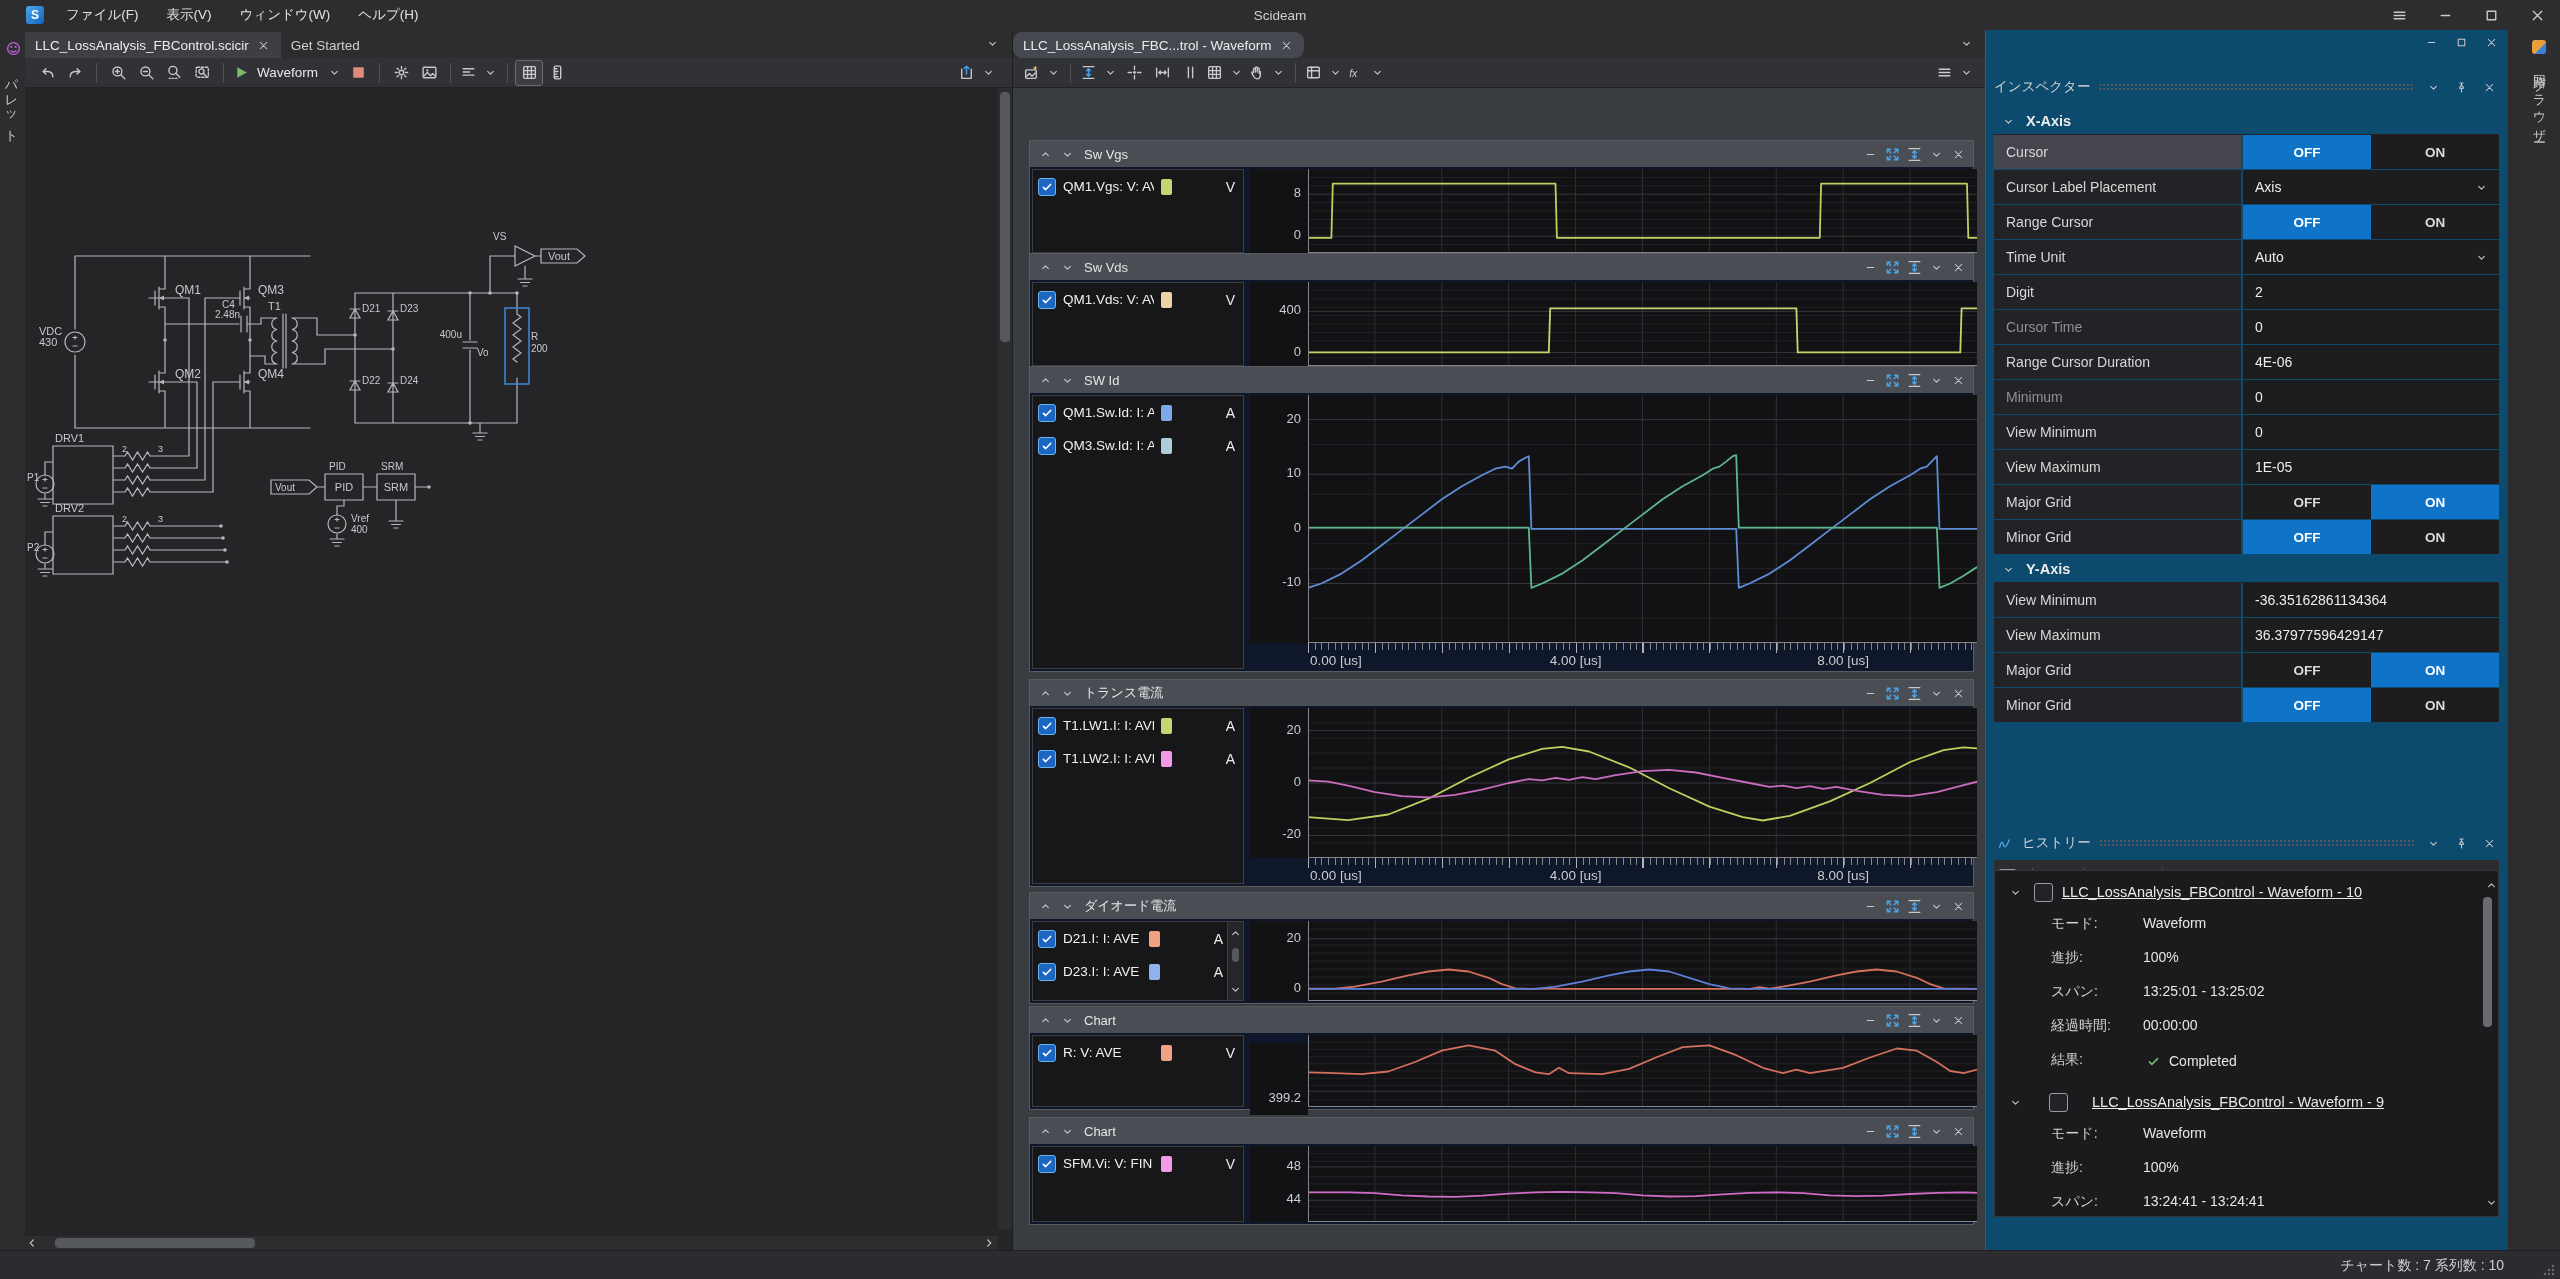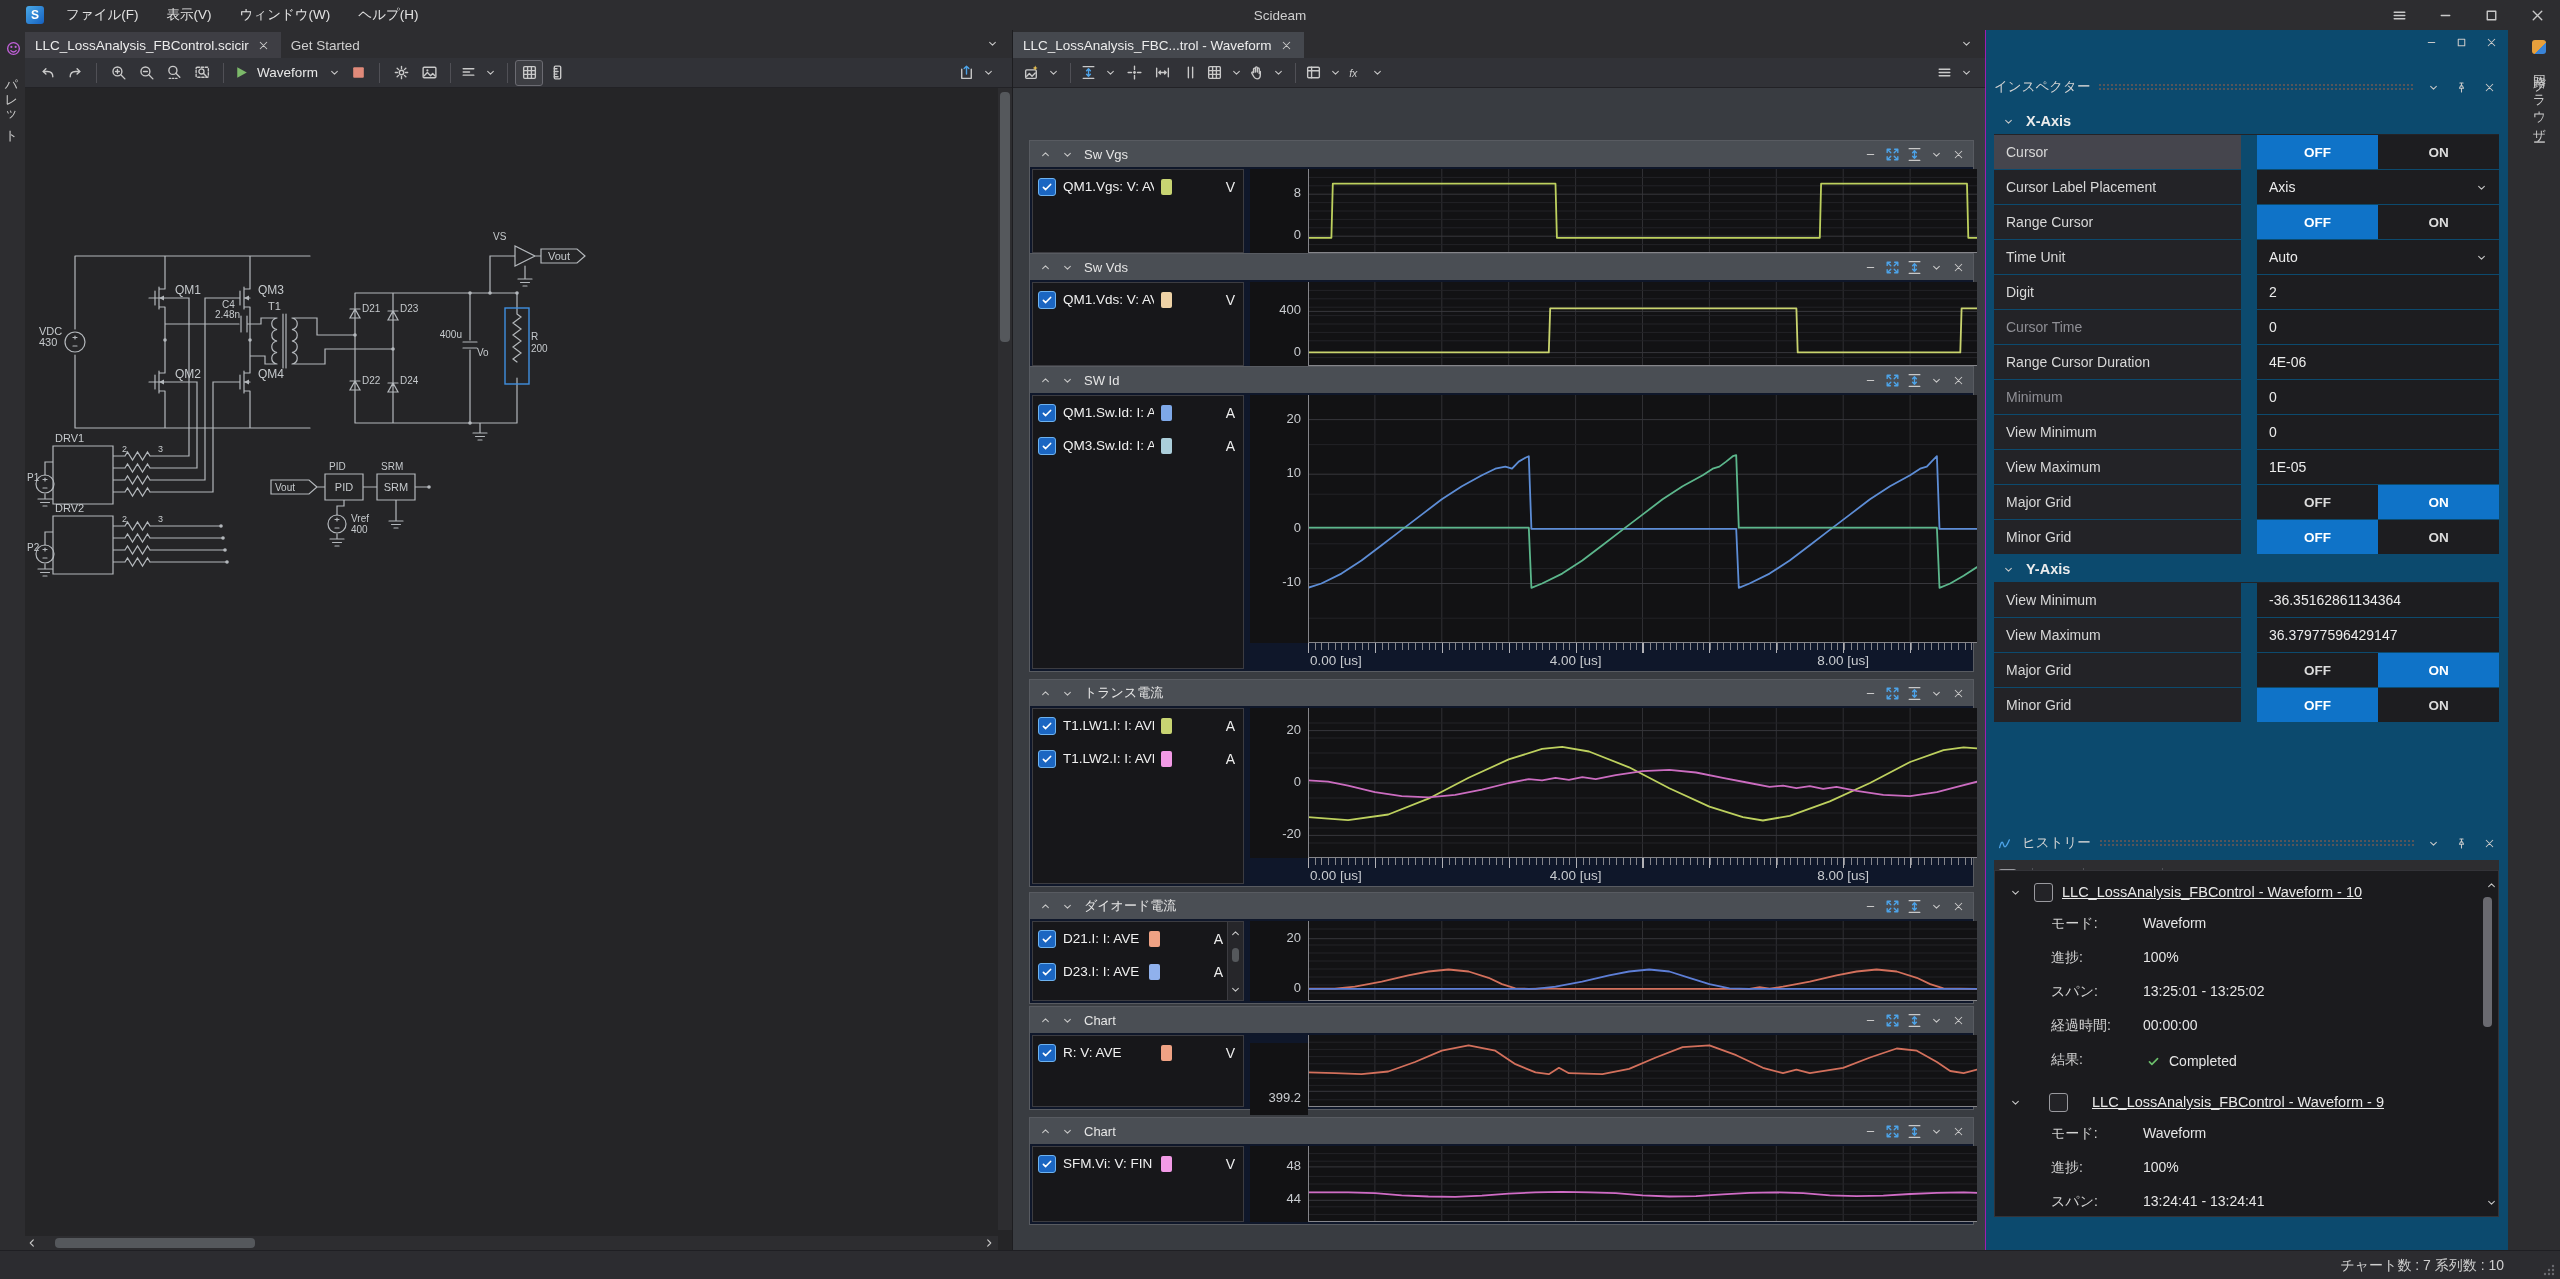--- a/index.html
+++ b/index.html
@@ -24,21 +24,21 @@
   #rbicon{left:24px;top:10px;width:14px;height:14px;border-radius:3px;background:linear-gradient(135deg,#e8a03c 60%,#3a84d8 60%);}
   #rbtext{left:22px;top:34px;writing-mode:vertical-rl;font-size:13px;color:#c9c9c9;letter-spacing:2px;}
   
   #leftpanel{left:25px;top:30px;width:987px;height:1220px;background:#2d2d30;}
   #midpanel{left:1012px;top:30px;width:973px;height:1220px;background:#393c41;border-left:1px solid #1d1d20;}
   #rightpanel{left:1985px;top:30px;width:523px;height:1220px;background:#0c4a6e;border-left:1px solid #a21caf;}
   
   .tabbar{left:0;top:0;width:100%;height:28px;background:#2d2d30;display:flex;align-items:flex-end;}
   .tab{height:26px;display:flex;align-items:center;padding:0 10px;font-size:13.5px;color:#cfcfcf;gap:8px;}
   .tab.active{background:#3e3e44;color:#ececec;}
-  #midpanel .tab.active{background:#45484e;}
+  #midpanel .tab.active{background:#45484e;border-radius:9px;}
   .tab .ic{width:14px;height:14px;}
   .tabchev{margin-left:auto;margin-right:10px;margin-bottom:5px;}
   
   .toolbar{left:0;top:28px;width:100%;height:30px;background:#313237;border-bottom:1px solid #222226;
     display:flex;align-items:center;padding-left:8px;box-sizing:border-box;}
   .tbtn{min-width:28px;height:26px;display:flex;align-items:center;justify-content:center;border-radius:3px;gap:2px;}
   .tbtn.pressed{background:#3d3e43;border:1px solid #6b6b72;box-sizing:border-box;}
   .tsep{width:1px;height:20px;background:#505056;margin:0 7px;}
   .runlabel{font-size:13.5px;color:#e8e8e8;margin:0 4px;}
   .spacer{flex:1;}
@@ -76,21 +76,21 @@
   .axlab{position:absolute;top:10px;}
   .lscroll{position:absolute;right:0;top:0;bottom:0;width:15px;background:#26262a;border-left:1px solid #3c3c41;}
   
   .paneltitle{position:absolute;left:8px;right:10px;height:30px;display:flex;align-items:center;gap:8px;}
   .paneltitle .name{font-size:13.5px;color:#d4d4d4;white-space:nowrap;}
   .dotted{flex:1;height:8px;background-image:radial-gradient(#55555a 1px,transparent 1.1px);background-size:4px 4px;}
   .sechdr{height:26px;display:flex;align-items:center;gap:8px;font-size:14.5px;font-weight:bold;color:#ececec;
     border-bottom:1px solid #232327;padding-left:4px;margin-top:2px;}
   .irow{display:flex;height:34px;margin-bottom:1px;}
   .ilabel{width:247px;background:#232327;display:flex;align-items:center;padding-left:12px;font-size:14px;color:#d8d8d8;
-    box-sizing:border-box;flex:none;margin-right:16px;}
+    box-sizing:border-box;flex:none;margin-right:2px;}
   .irow.sel .ilabel{background:#45454d;}
   .irow.dis .ilabel{color:#8f8f95;}
   .ivalue{flex:1;background:#1d1d20;display:flex;align-items:center;padding:0 8px 0 12px;font-size:14px;color:#ececec;}
   .itoggle{flex:1;display:flex;}
   .itoggle span{flex:1;display:flex;align-items:center;justify-content:center;font-size:13.5px;font-weight:bold;
     background:#1d1d20;color:#dcdcdc;}
   .itoggle span.act{background:#0f73c8;color:#fff;}
   .ivalue .chev{margin-left:auto;}
   #histlist{background:#1b1b1e;border:1px solid #333338;}
   .hentry-title{font-size:14.5px;color:#e9e9e9;text-decoration:underline;}

